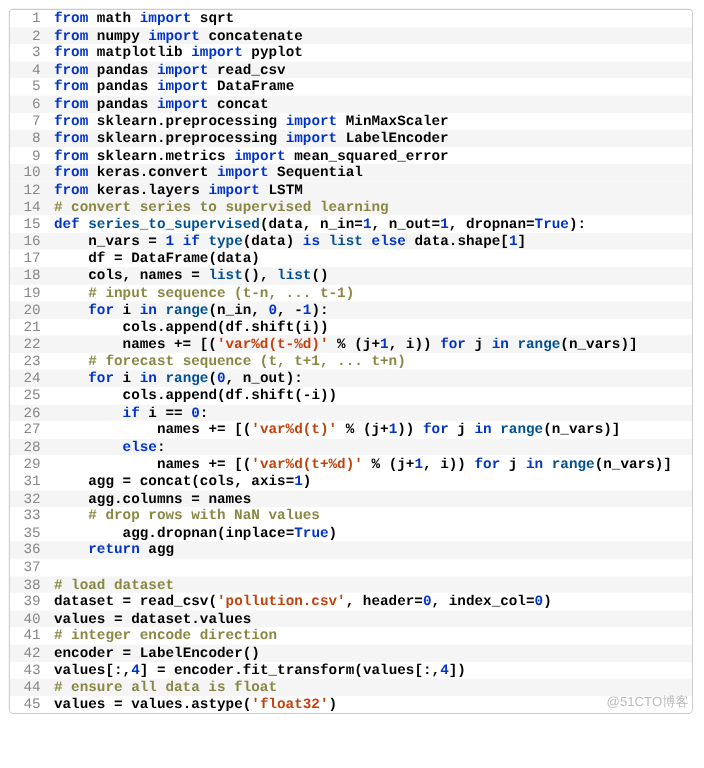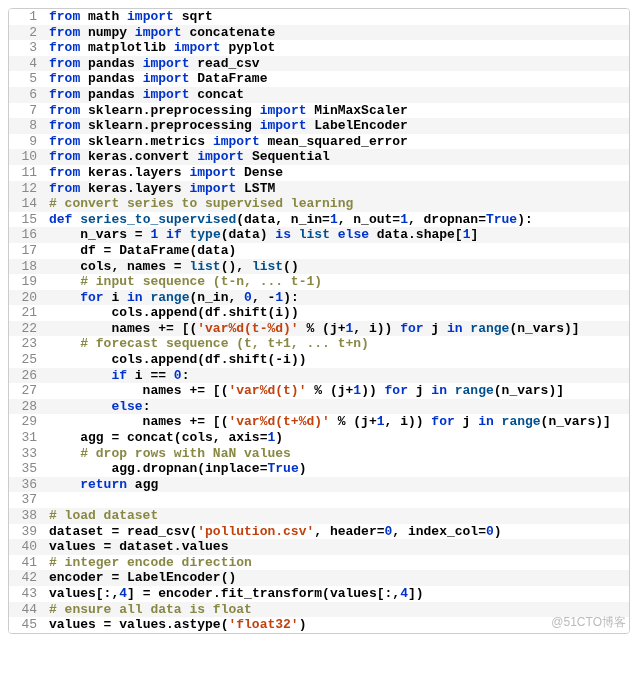--- a/index.html
+++ b/index.html
@@ -60,38 +60,39 @@
     <div class="code-line odd"><div class="gutter">1</div><div class="code"><span class="k">from</span><span class="p"> math </span><span class="k">import</span><span class="p"> sqrt</span></div></div>
     <div class="code-line even"><div class="gutter">2</div><div class="code"><span class="k">from</span><span class="p"> numpy </span><span class="k">import</span><span class="p"> concatenate</span></div></div>
     <div class="code-line odd"><div class="gutter">3</div><div class="code"><span class="k">from</span><span class="p"> matplotlib </span><span class="k">import</span><span class="p"> pyplot</span></div></div>
     <div class="code-line even"><div class="gutter">4</div><div class="code"><span class="k">from</span><span class="p"> pandas </span><span class="k">import</span><span class="p"> read_csv</span></div></div>
     <div class="code-line odd"><div class="gutter">5</div><div class="code"><span class="k">from</span><span class="p"> pandas </span><span class="k">import</span><span class="p"> DataFrame</span></div></div>
     <div class="code-line even"><div class="gutter">6</div><div class="code"><span class="k">from</span><span class="p"> pandas </span><span class="k">import</span><span class="p"> concat</span></div></div>
     <div class="code-line odd"><div class="gutter">7</div><div class="code"><span class="k">from</span><span class="p"> sklearn</span><span class="op">.</span><span class="p">preprocessing </span><span class="k">import</span><span class="p"> MinMaxScaler</span></div></div>
     <div class="code-line even"><div class="gutter">8</div><div class="code"><span class="k">from</span><span class="p"> sklearn</span><span class="op">.</span><span class="p">preprocessing </span><span class="k">import</span><span class="p"> LabelEncoder</span></div></div>
     <div class="code-line odd"><div class="gutter">9</div><div class="code"><span class="k">from</span><span class="p"> sklearn</span><span class="op">.</span><span class="p">metrics </span><span class="k">import</span><span class="p"> mean_squared_error</span></div></div>
     <div class="code-line even"><div class="gutter">10</div><div class="code"><span class="k">from</span><span class="p"> keras</span><span class="op">.</span><span class="p">convert </span><span class="k">import</span><span class="p"> Sequential</span></div></div>
-    <div class="code-line odd"><div class="gutter">11</div><div class="code"><span class="k">from</span><span class="p"> keras</span><span class="op">.</span><span class="p">layers </span><span class="k">import</span><span class="p"> Dense</span></div></div>
     <div class="code-line even"><div class="gutter">12</div><div class="code"><span class="k">from</span><span class="p"> keras</span><span class="op">.</span><span class="p">layers </span><span class="k">import</span><span class="p"> LSTM</span></div></div>
     <div class="code-line even"><div class="gutter">14</div><div class="code"><span class="c"># convert series to supervised learning</span></div></div>
     <div class="code-line odd"><div class="gutter">15</div><div class="code"><span class="k">def</span><span class="p"> </span><span class="n">series_to_supervised</span><span class="p">(data, n_in</span><span class="op">=</span><span class="num">1</span><span class="p">, n_out</span><span class="op">=</span><span class="num">1</span><span class="p">, dropnan</span><span class="op">=</span><span class="k">True</span><span class="p">):</span></div></div>
     <div class="code-line even"><div class="gutter">16</div><div class="code"><span class="p">    n_vars </span><span class="op">=</span><span class="p"> </span><span class="num">1</span><span class="p"> </span><span class="k">if</span><span class="p"> </span><span class="n">type</span><span class="p">(data) </span><span class="k">is</span><span class="p"> </span><span class="n">list</span><span class="p"> </span><span class="k">else</span><span class="p"> data</span><span class="op">.</span><span class="p">shape[</span><span class="num">1</span><span class="p">]</span></div></div>
     <div class="code-line odd"><div class="gutter">17</div><div class="code"><span class="p">    df </span><span class="op">=</span><span class="p"> DataFrame(data)</span></div></div>
     <div class="code-line even"><div class="gutter">18</div><div class="code"><span class="p">    cols, names </span><span class="op">=</span><span class="p"> </span><span class="n">list</span><span class="p">(), </span><span class="n">list</span><span class="p">()</span></div></div>
     <div class="code-line odd"><div class="gutter">19</div><div class="code"><span class="p">    </span><span class="c"># input sequence (t-n, ... t-1)</span></div></div>
     <div class="code-line even"><div class="gutter">20</div><div class="code"><span class="p">    </span><span class="k">for</span><span class="p"> i </span><span class="k">in</span><span class="p"> </span><span class="n">range</span><span class="p">(n_in, </span><span class="num">0</span><span class="p">, </span><span class="op">-</span><span class="num">1</span><span class="p">):</span></div></div>
     <div class="code-line odd"><div class="gutter">21</div><div class="code"><span class="p">        cols</span><span class="op">.</span><span class="p">append(df</span><span class="op">.</span><span class="p">shift(i))</span></div></div>
     <div class="code-line even"><div class="gutter">22</div><div class="code"><span class="p">        names </span><span class="op">+=</span><span class="p"> [(</span><span class="s">'var%d(t-%d)'</span><span class="p"> </span><span class="op">%</span><span class="p"> (j</span><span class="op">+</span><span class="num">1</span><span class="p">, i)) </span><span class="k">for</span><span class="p"> j </span><span class="k">in</span><span class="p"> </span><span class="n">range</span><span class="p">(n_vars)]</span></div></div>
     <div class="code-line odd"><div class="gutter">23</div><div class="code"><span class="p">    </span><span class="c"># forecast sequence (t, t+1, ... t+n)</span></div></div>
+    <div class="code-line even"><div class="gutter">24</div><div class="code"><span class="p">    </span><span class="k">for</span><span class="p"> i </span><span class="k">in</span><span class="p"> </span><span class="n">range</span><span class="p">(</span><span class="num">0</span><span class="p">, n_out):</span></div></div>
     <div class="code-line odd"><div class="gutter">25</div><div class="code"><span class="p">        cols</span><span class="op">.</span><span class="p">append(df</span><span class="op">.</span><span class="p">shift(</span><span class="op">-</span><span class="p">i))</span></div></div>
     <div class="code-line even"><div class="gutter">26</div><div class="code"><span class="p">        </span><span class="k">if</span><span class="p"> i </span><span class="op">==</span><span class="p"> </span><span class="num">0</span><span class="p">:</span></div></div>
     <div class="code-line odd"><div class="gutter">27</div><div class="code"><span class="p">            names </span><span class="op">+=</span><span class="p"> [(</span><span class="s">'var%d(t)'</span><span class="p"> </span><span class="op">%</span><span class="p"> (j</span><span class="op">+</span><span class="num">1</span><span class="p">)) </span><span class="k">for</span><span class="p"> j </span><span class="k">in</span><span class="p"> </span><span class="n">range</span><span class="p">(n_vars)]</span></div></div>
     <div class="code-line even"><div class="gutter">28</div><div class="code"><span class="p">        </span><span class="k">else</span><span class="p">:</span></div></div>
     <div class="code-line odd"><div class="gutter">29</div><div class="code"><span class="p">            names </span><span class="op">+=</span><span class="p"> [(</span><span class="s">'var%d(t+%d)'</span><span class="p"> </span><span class="op">%</span><span class="p"> (j</span><span class="op">+</span><span class="num">1</span><span class="p">, i)) </span><span class="k">for</span><span class="p"> j </span><span class="k">in</span><span class="p"> </span><span class="n">range</span><span class="p">(n_vars)]</span></div></div>
     <div class="code-line odd"><div class="gutter">31</div><div class="code"><span class="p">    agg </span><span class="op">=</span><span class="p"> concat(cols, axis</span><span class="op">=</span><span class="num">1</span><span class="p">)</span></div></div>
+    <div class="code-line even"><div class="gutter">32</div><div class="code"><span class="p">    agg</span><span class="op">.</span><span class="p">columns </span><span class="op">=</span><span class="p"> names</span></div></div>
     <div class="code-line odd"><div class="gutter">33</div><div class="code"><span class="p">    </span><span class="c"># drop rows with NaN values</span></div></div>
     <div class="code-line odd"><div class="gutter">35</div><div class="code"><span class="p">        agg</span><span class="op">.</span><span class="p">dropnan(inplace</span><span class="op">=</span><span class="k">True</span><span class="p">)</span></div></div>
     <div class="code-line even"><div class="gutter">36</div><div class="code"><span class="p">    </span><span class="k">return</span><span class="p"> agg</span></div></div>
     <div class="code-line odd"><div class="gutter">37</div><div class="code"><span class="p"> </span></div></div>
     <div class="code-line even"><div class="gutter">38</div><div class="code"><span class="c"># load dataset</span></div></div>
     <div class="code-line odd"><div class="gutter">39</div><div class="code"><span class="p">dataset </span><span class="op">=</span><span class="p"> read_csv(</span><span class="s">'pollution.csv'</span><span class="p">, header</span><span class="op">=</span><span class="num">0</span><span class="p">, index_col</span><span class="op">=</span><span class="num">0</span><span class="p">)</span></div></div>
     <div class="code-line even"><div class="gutter">40</div><div class="code"><span class="p">values </span><span class="op">=</span><span class="p"> dataset</span><span class="op">.</span><span class="p">values</span></div></div>
     <div class="code-line odd"><div class="gutter">41</div><div class="code"><span class="c"># integer encode direction</span></div></div>
     <div class="code-line even"><div class="gutter">42</div><div class="code"><span class="p">encoder </span><span class="op">=</span><span class="p"> LabelEncoder()</span></div></div>
     <div class="code-line odd"><div class="gutter">43</div><div class="code"><span class="p">values[:,</span><span class="num">4</span><span class="p">] </span><span class="op">=</span><span class="p"> encoder</span><span class="op">.</span><span class="p">fit_transform(values[:,</span><span class="num">4</span><span class="p">])</span></div></div>

